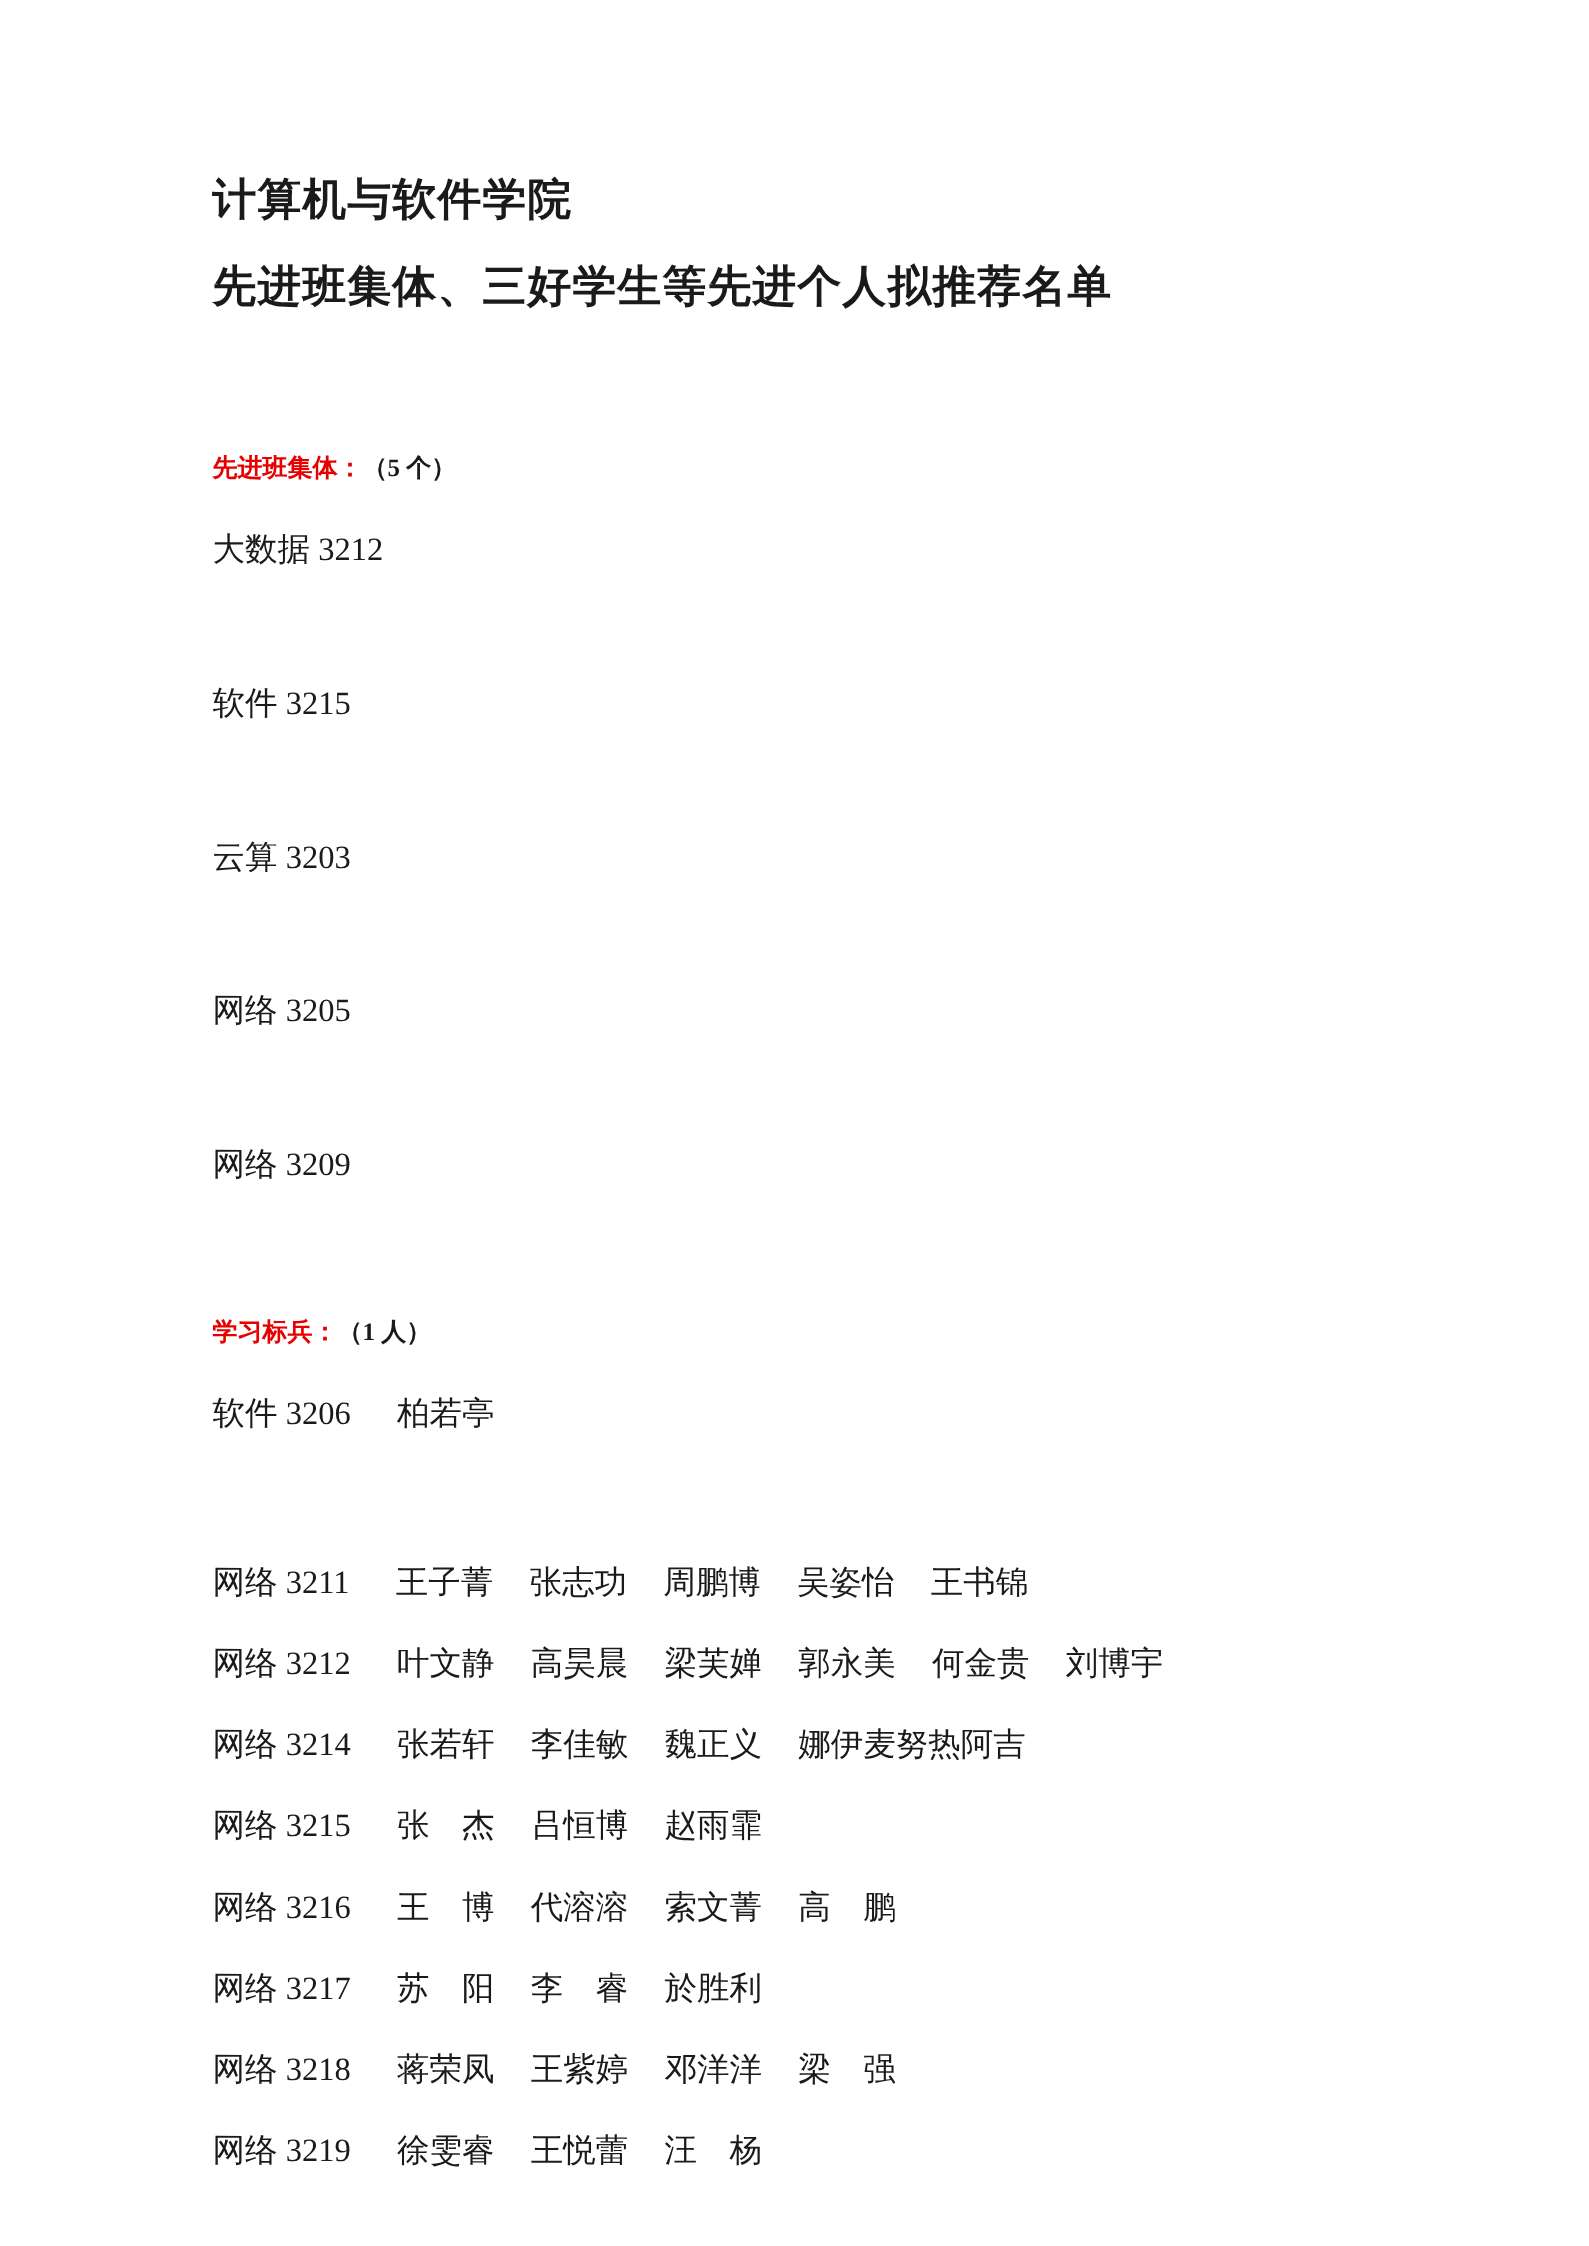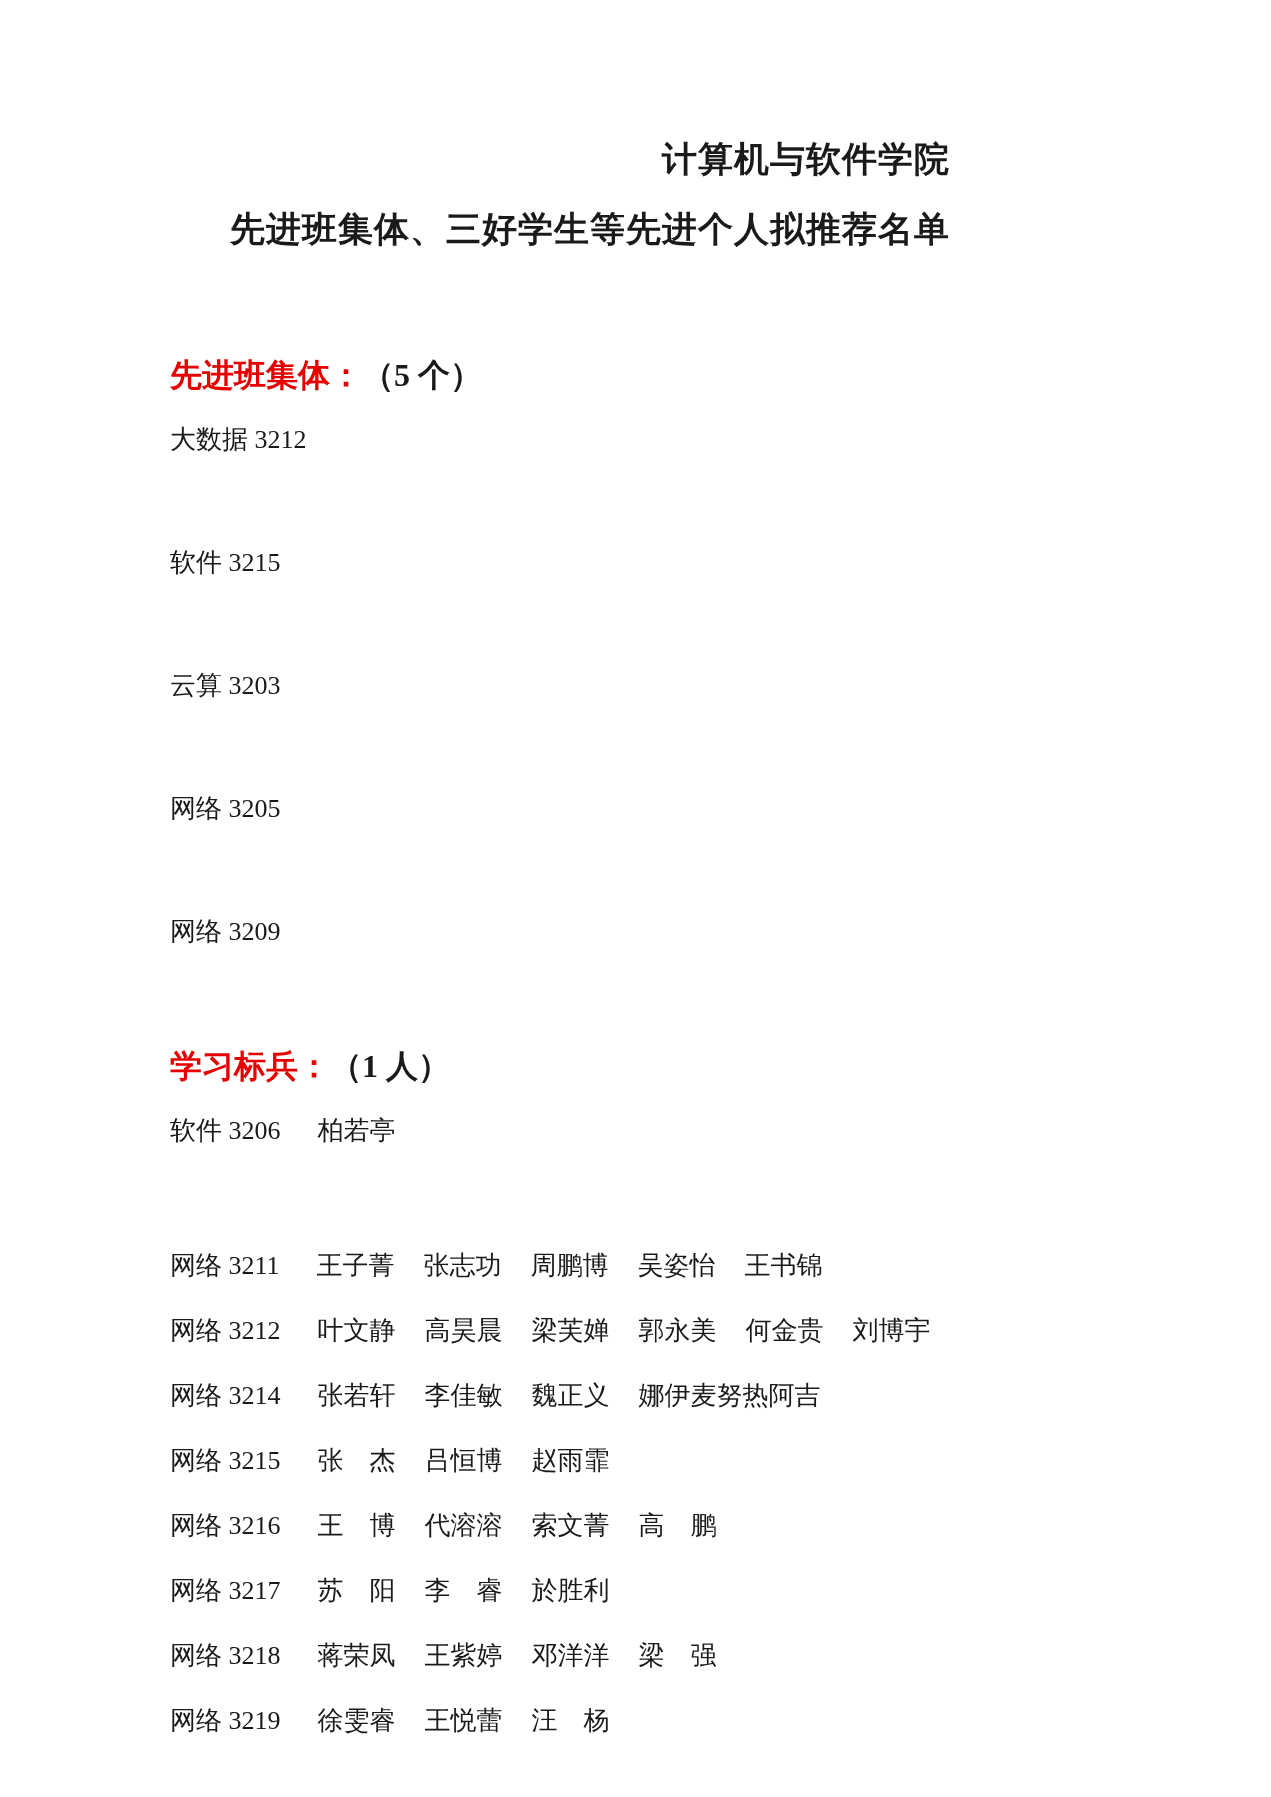--- a/index.html
+++ b/index.html
@@ -15,31 +15,31 @@
     font-family:"Liberation Serif","DejaVu Serif",serif;
   }
   .page{
     box-sizing:border-box;
     padding:125px 0 0 170px;
     width:950px;
   }
   .title{
     margin:0;
     width:780px;
-    text-align:right;
+    text-align:left;
     font-size:35px;
     font-weight:bold;
     line-height:70px;
     letter-spacing:1px;
   }
   .section{margin:70px 0 0 0;}
   .section:first-of-type{margin-top:78px;}
   .section-heading{
     margin:0;
-    font-size:32px;
+    font-size:20px;
     font-weight:bold;
     line-height:64px;
   }
   .section-heading .red{color:var(--heading-red);}
   .section-heading .count{color:var(--ink);}
   .row{
     margin:0;
     font-size:26px;
     line-height:65px;
     display:flex;

